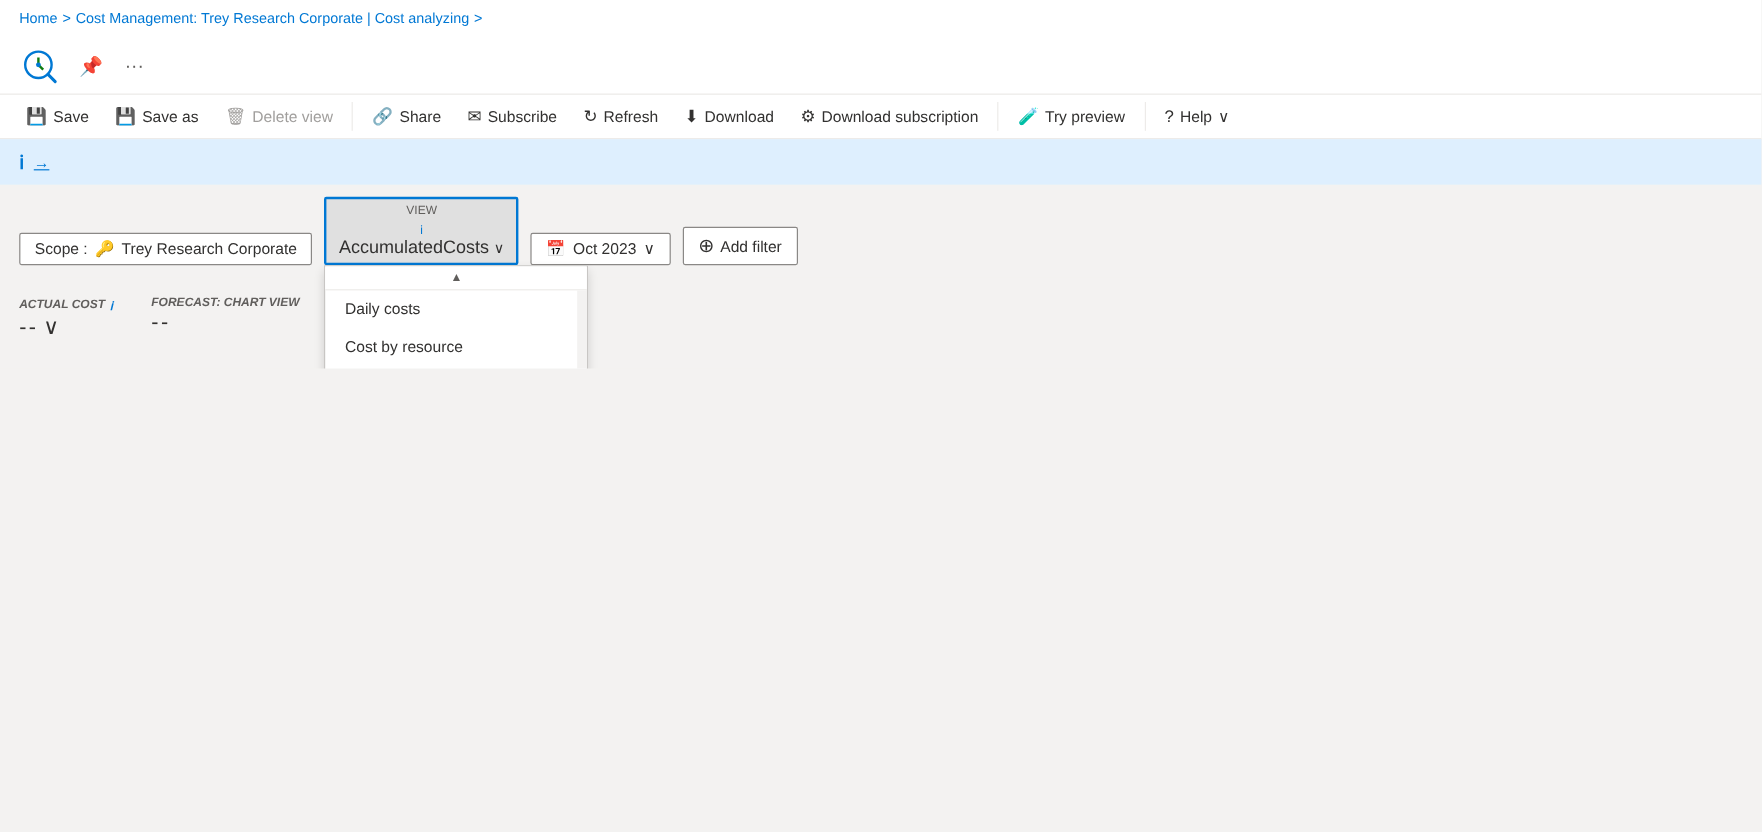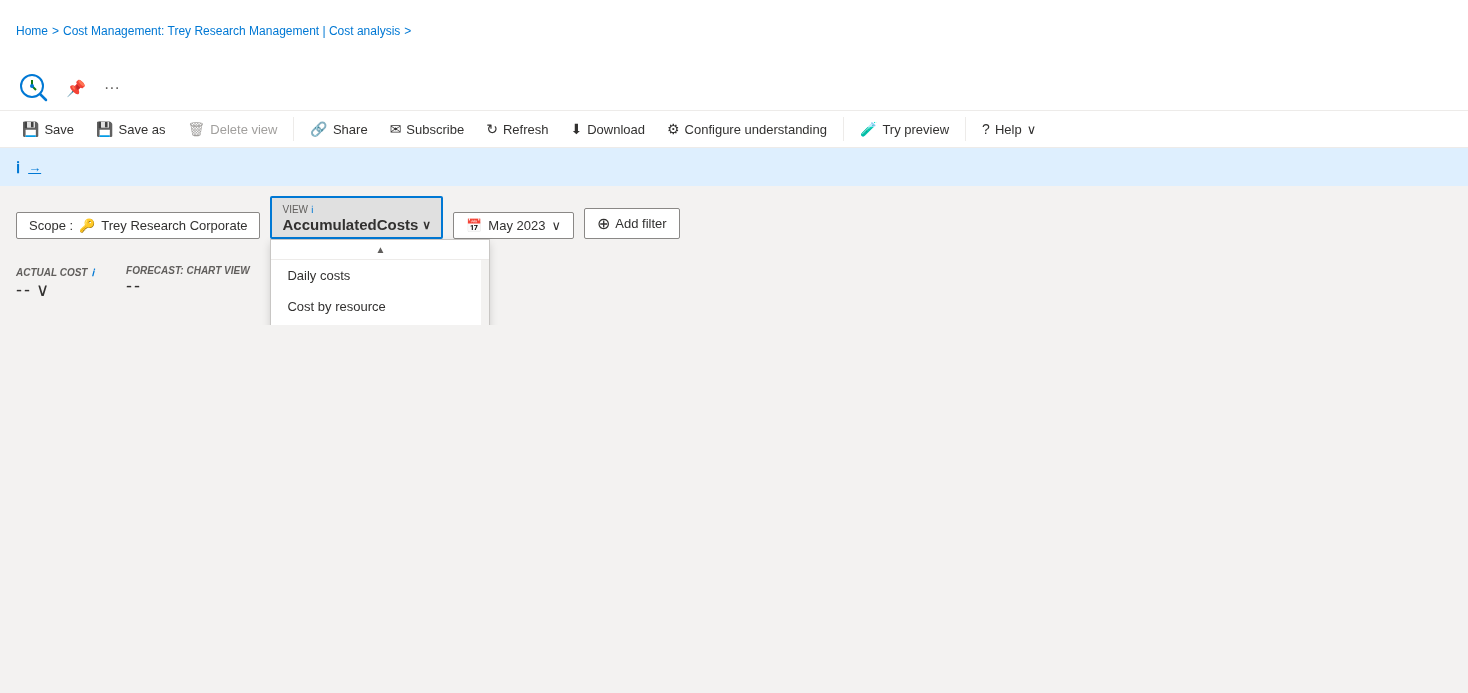--- a/index.html
+++ b/index.html
@@ -1,20 +1,20 @@
 <!DOCTYPE html>
 <html><head>
   <meta charset="utf-8">
   <style>
     * { box-sizing: border-box; margin: 0; padding: 0; }
     body { font-family: 'Segoe UI', Arial, sans-serif; font-size: 13px; background: #f3f2f1; color: #323130; }
 
     
     .breadcrumb {
-      padding: 24px 16px;
+      padding: 8px 16px;
       font-size: 12px;
       color: #0078d4;
       background: #fff;
       display: flex;
       align-items: center;
       gap: 4px;
     }
     .breadcrumb a { color: #0078d4; text-decoration: none; }
 
     
@@ -124,24 +124,25 @@
       min-width: 160px;
       position: relative;
     }
     .view-dropdown-btn .view-label {
       font-size: 10px;
       color: #605e5c;
       text-transform: uppercase;
       display: flex;
       align-items: center;
       gap: 3px;
+      flex-direction: column;
     }
     .view-dropdown-btn .view-value {
       font-size: 15px;
-      font-weight: 700;
+      font-weight: 400;
       color: #323130;
       display: flex;
       align-items: center;
       gap: 4px;
     }
     .chevron-down { font-size: 12px; }
 
     
     .dropdown-menu {
       position: absolute;
@@ -232,21 +233,21 @@
       border: 2px solid #c50f1f;
       background: #fff;
     }
   </style>
 </head>
 <body>
 
 <div class="breadcrumb">
   <a href="#">Home</a>
   <span>&gt;</span>
-  <a href="#">Cost Management: Trey Research Management | Cost analysis</a>
+  <a href="#">Cost Management: Trey Research Corporate | Cost analyzing</a>
   <span>&gt;</span>
 </div>
 
 <div class="page-header">
   <div class="page-icon">
     <svg width="32" height="32" viewBox="0 0 32 32" fill="none" xmlns="http://www.w3.org/2000/svg">
       <circle cx="14" cy="14" r="11" stroke="#0078d4" stroke-width="2" fill="none"></circle>
       <line x1="14" y1="8" x2="14" y2="14" stroke="#107c10" stroke-width="2"></line>
       <line x1="14" y1="14" x2="18" y2="18" stroke="#107c10" stroke-width="2"></line>
       <circle cx="14" cy="14" r="2" fill="#0078d4"></circle>
@@ -282,21 +283,21 @@
   <button class="toolbar-btn">
     <span class="toolbar-icon">↻</span>
     <span>Refresh</span>
   </button>
   <button class="toolbar-btn">
     <span class="toolbar-icon">⬇</span>
     <span>Download</span>
   </button>
   <button class="toolbar-btn">
     <span class="toolbar-icon">⚙</span>
-    <span>Configure understanding</span>
+    <span>Download subscription</span>
   </button>
   <div class="toolbar-sep"></div>
   <button class="toolbar-btn">
     <span class="toolbar-icon">🧪</span>
     <span>Try preview</span>
   </button>
   <div class="toolbar-sep"></div>
   <button class="toolbar-btn">
     <span class="toolbar-icon">?</span>
     <span>Help</span>
@@ -368,21 +369,21 @@
       </div>
 
       <div style="display:flex; align-items:center; justify-content:center; height:20px; background:#fff; border-top:1px solid #edebe9;">
         <span style="font-size:10px; color:#605e5c;">▼</span>
       </div>
     </div>
   </div>
 
   <button class="date-btn">
     <span>📅</span>
-    <span>May 2023</span>
+    <span>Oct 2023</span>
     <span>∨</span>
   </button>
 
   <button class="add-filter-btn">
     <span style="font-size:16px;">⊕</span>
     <span>Add filter</span>
   </button>
 </div>
 
 <div class="main-content">

